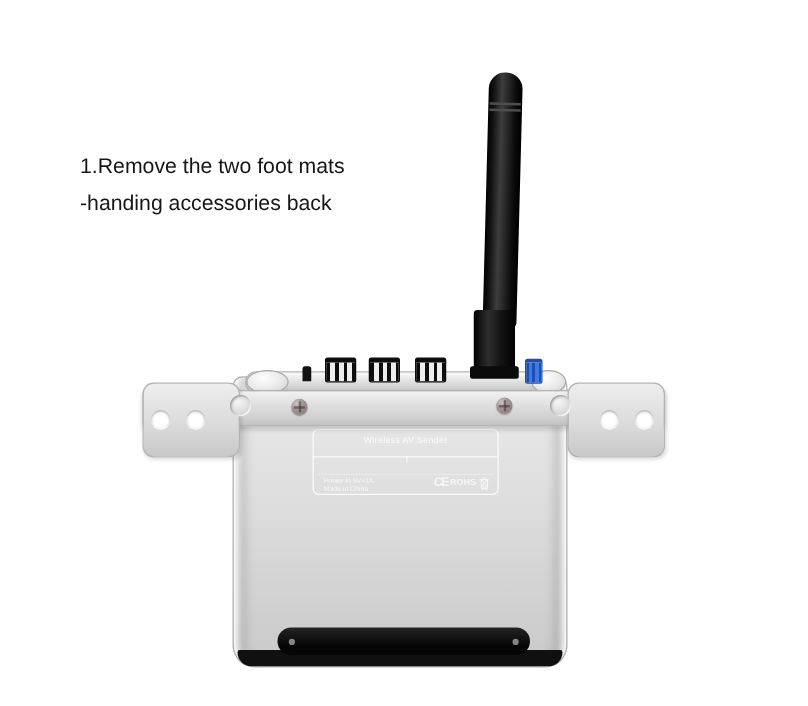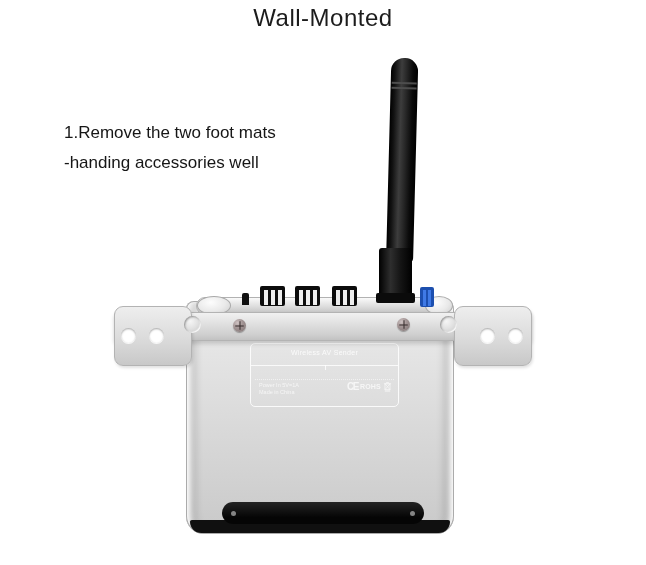--- a/index.html
+++ b/index.html
@@ -46,21 +46,21 @@
   
   .antenna-rod{position:absolute;left:386px;top:58px;width:27px;height:205px;
       background:linear-gradient(90deg,#000 0%,#121212 15%,#3d3d3d 40%,#282828 58%,#0a0a0a 82%,#000 100%);
       border-radius:13px 13px 5px 5px;transform:rotate(1.5deg);transform-origin:50% 100%;}
   .antenna-ring{position:absolute;left:1px;right:1px;height:2px;background:#4d4d4d;}
   .antenna-ring.r1{top:24px;} .antenna-ring.r2{top:29px;}
   .antenna-base{position:absolute;left:379px;top:248px;width:33px;height:54px;
       background:linear-gradient(90deg,#000,#2e2e2e 35%,#151515 65%,#000);border-radius:3px;}
   .antenna-flare{position:absolute;left:376px;top:293px;width:39px;height:10px;background:#0b0b0b;border-radius:2px;}
   
-  .label-plate{position:absolute;left:250px;top:343px;width:149px;height:64px;box-sizing:border-box;
+  .label-plate{position:absolute;left:250px;top:343px;width:149px;height:53px;box-sizing:border-box;
       border:1px solid rgba(255,255,255,.85);border-radius:5px;}
   .lp-title{position:absolute;left:0;right:0;top:5px;text-align:center;
       font-size:7px;letter-spacing:.3px;color:#fbfbfb;}
   .lp-div1{position:absolute;left:0;right:0;top:21px;border-top:1px solid rgba(255,255,255,.8);}
   .lp-tick{position:absolute;left:50%;top:21px;width:1px;height:5px;background:rgba(255,255,255,.8);}
   .lp-div2{position:absolute;left:4px;right:4px;top:35px;border-top:1px dotted rgba(255,255,255,.55);}
   .lp-power{position:absolute;left:8px;top:38px;font-size:5.5px;line-height:7px;color:#f6f6f6;}
   .lp-cert{position:absolute;right:6px;top:37px;display:flex;align-items:center;gap:2px;color:#f6f6f6;}
   .ce-mark{font-size:10px;font-weight:700;letter-spacing:-1.5px;}
   .rohs{font-size:7px;font-weight:700;letter-spacing:.2px;}
@@ -81,25 +81,24 @@
       background:radial-gradient(circle at 35% 30%,#cfc3c3 0%,#a39595 40%,#7d7171 100%);
       box-shadow:0 1px 1px rgba(0,0,0,.3);}
   .scross-h{position:absolute;left:2px;right:2px;top:5.5px;height:2px;background:rgba(60,50,50,.55);border-radius:1px;}
   .scross-v{position:absolute;top:2px;bottom:2px;left:5.5px;width:2px;background:rgba(60,50,50,.55);border-radius:1px;}
 </style>
 </head>
 <body>
 
 <div class="canvas">
 
-  <div class="title">Wall-Monted</div>
 
   <div class="instructions">
     <div class="instr-line">1.Remove the two foot mats</div>
-    <div class="instr-line">-handing accessories well</div>
+    <div class="instr-line">-handing accessories back</div>
   </div>
 
   <div>
 
     <div class="device-body"></div>
 
     <div class="top-rim"></div>
     <div class="rim-ear left"></div>
     <div class="rim-ear right"></div>
 

